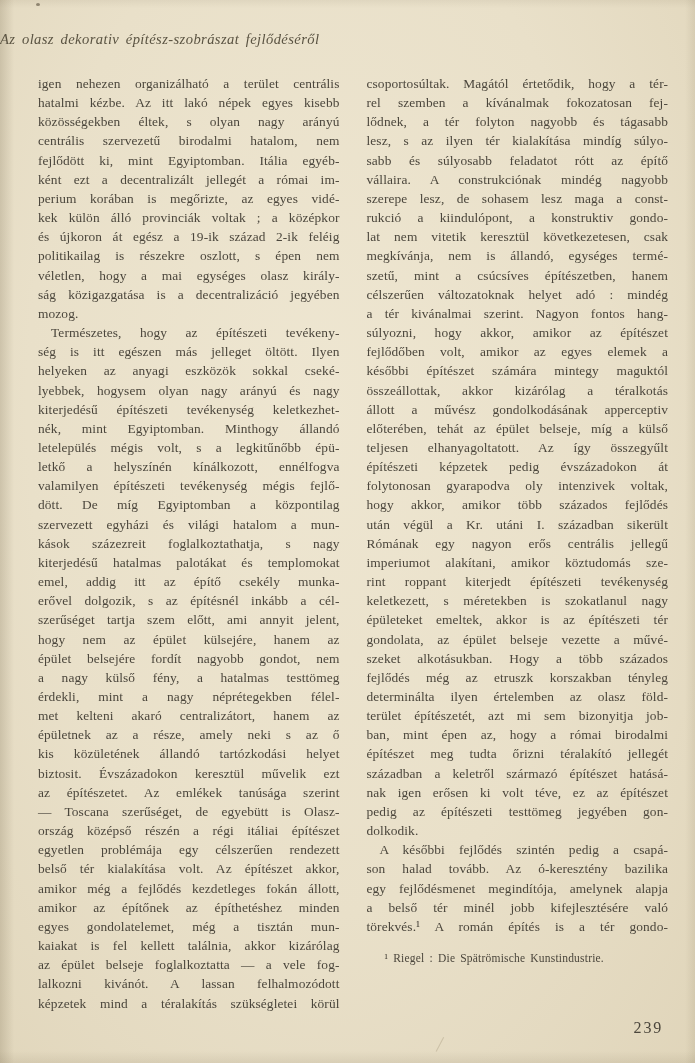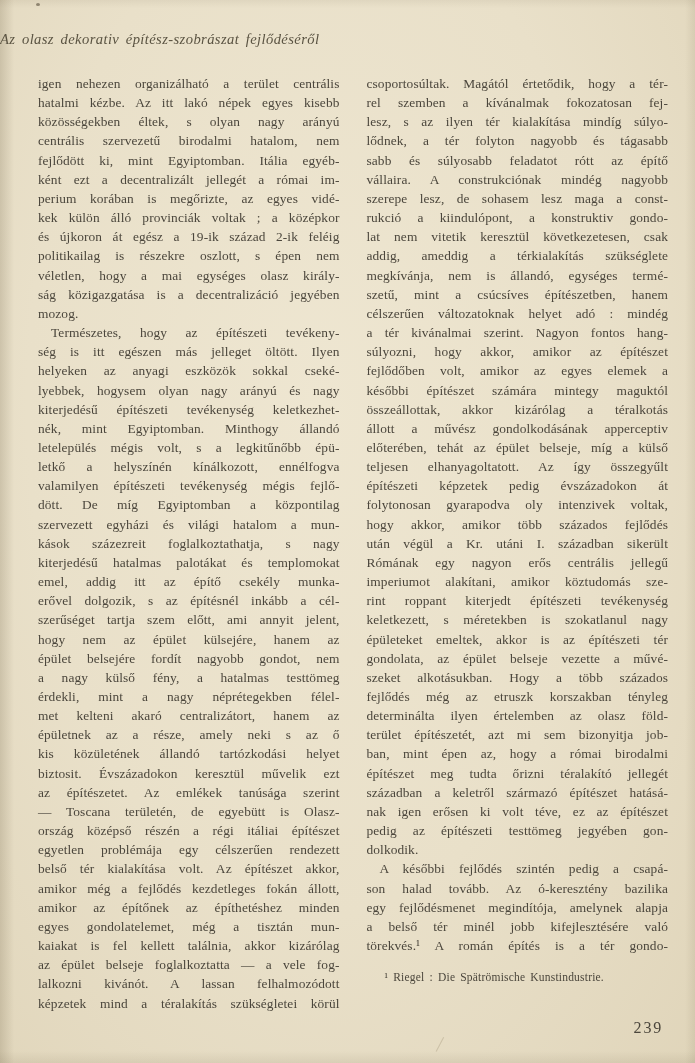--- a/index.html
+++ b/index.html
@@ -106,43 +106,42 @@
       <div class="line">szerűséget tartja szem előtt, ami annyit jelent,</div>
       <div class="line">hogy nem az épület külsejére, hanem az</div>
       <div class="line">épület belsejére fordít nagyobb gondot, nem</div>
       <div class="line">a nagy külső fény, a hatalmas testtömeg</div>
       <div class="line">érdekli, mint a nagy néprétegekben félel-</div>
       <div class="line">met kelteni akaró centralizátort, hanem az</div>
       <div class="line">épületnek az a része, amely neki s az ő</div>
       <div class="line">kis közületének állandó tartózkodási helyet</div>
       <div class="line">biztosit. Évszázadokon keresztül művelik ezt</div>
       <div class="line">az építészetet. Az emlékek tanúsága szerint</div>
-      <div class="line">— Toscana területén, de egyebütt is Olasz-</div>
+      <div class="line">— Toscana szerűséget, de egyebütt is Olasz-</div>
       <div class="line">ország középső részén a régi itáliai építészet</div>
       <div class="line">egyetlen problémája egy célszerűen rendezett</div>
       <div class="line">belső tér kialakítása volt. Az építészet akkor,</div>
       <div class="line">amikor még a fejlődés kezdetleges fokán állott,</div>
       <div class="line">amikor az építőnek az építhetéshez minden</div>
       <div class="line">egyes gondolatelemet, még a tisztán mun-</div>
       <div class="line">kaiakat is fel kellett találnia, akkor kizárólag</div>
       <div class="line">az épület belseje foglalkoztatta — a vele fog-</div>
       <div class="line">lalkozni kivánót. A lassan felhalmozódott</div>
       <div class="line">képzetek mind a téralakítás szükségletei körül</div>
     </div>
   <div class="col">
   <div class="line">csoportosúltak. Magától értetődik, hogy a tér-</div>
       <div class="line">rel szemben a kívánalmak fokozatosan fej-</div>
+      <div class="line">lődnek, a tér folyton nagyobb és tágasabb</div>
       <div class="line">lesz, s az ilyen tér kialakítása mindíg súlyo-</div>
-      <div class="line">lődnek, a tér folyton nagyobb és tágasabb</div>
       <div class="line">sabb és súlyosabb feladatot rótt az építő</div>
       <div class="line">vállaira. A construkciónak mindég nagyobb</div>
       <div class="line">szerepe lesz, de sohasem lesz maga a const-</div>
       <div class="line">rukció a kiindulópont, a konstruktiv gondo-</div>
       <div class="line">lat nem vitetik keresztül következetesen, csak</div>
-      <div class="line">addig, ameddig a térkialakítás szükséglete</div>
       <div class="line">megkívánja, nem is állandó, egységes termé-</div>
       <div class="line">szetű, mint a csúcsíves építészetben, hanem</div>
       <div class="line">célszerűen változatoknak helyet adó : mindég</div>
       <div class="line">a tér kivánalmai szerint. Nagyon fontos hang-</div>
       <div class="line">súlyozni, hogy akkor, amikor az építészet</div>
       <div class="line">fejlődőben volt, amikor az egyes elemek a</div>
       <div class="line">későbbi építészet számára mintegy maguktól</div>
       <div class="line">összeállottak, akkor kizárólag a téralkotás</div>
       <div class="line">állott a művész gondolkodásának apperceptiv</div>
       <div class="line">előterében, tehát az épület belseje, míg a külső</div>

